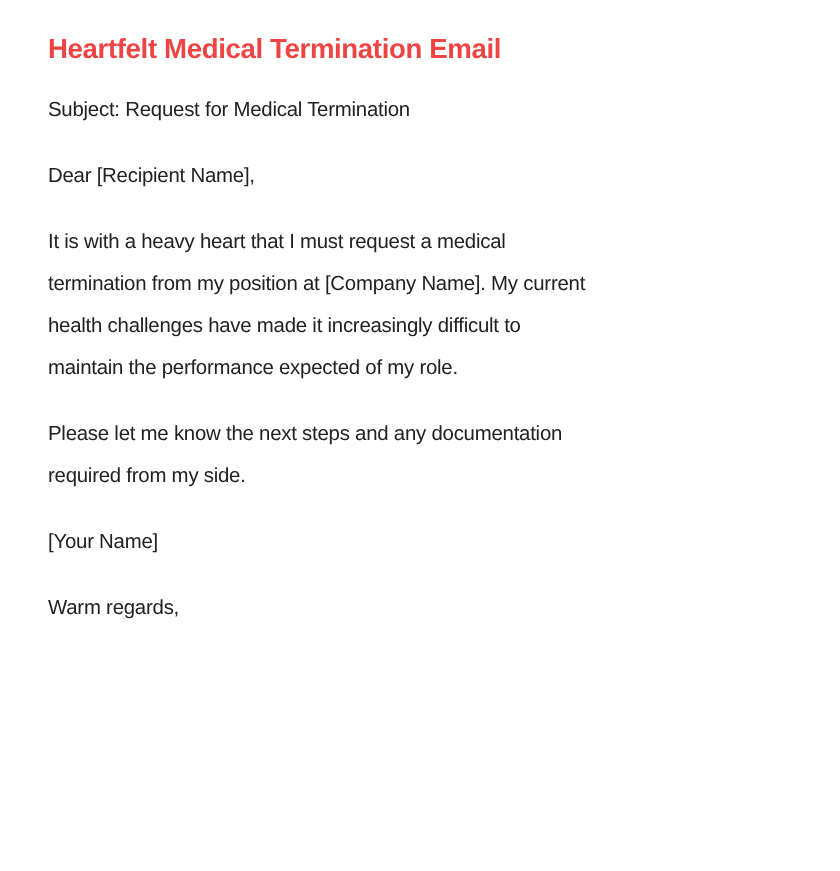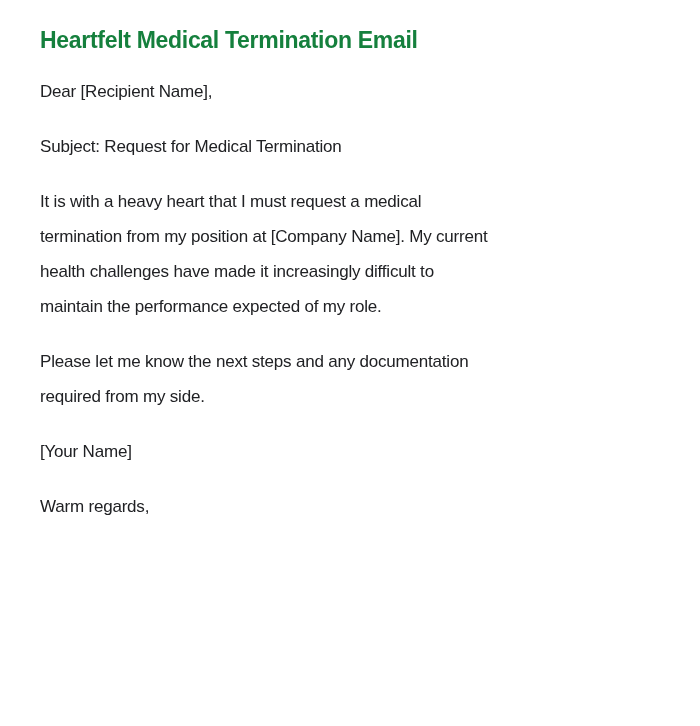--- a/index.html
+++ b/index.html
@@ -16,40 +16,40 @@
     box-sizing: border-box;
     width: 700px;
     min-height: 726px;
     padding: 26px 70px 40px 40px;
   }
   h1.doc-title {
     margin: 0 0 14px 0;
     font-size: 23px;
     line-height: 28px;
     font-weight: 700;
-    color: #15803d;
+    color: #ef4444;
     letter-spacing: -0.3px;
   }
   .doc p {
     margin: 20px 0;
     font-size: 17px;
     line-height: 35px;
     letter-spacing: -0.2px;
     white-space: pre-line; 
   }
 </style>
 </head>
 <body>
 
 <main class="doc">
   <h1 class="doc-title">Heartfelt Medical Termination Email</h1>
 
+  <p>Subject: Request for Medical Termination</p>
+
   <p>Dear [Recipient Name],</p>
-
-  <p>Subject: Request for Medical Termination</p>
 
   <p>It is with a heavy heart that I must request a medical
 termination from my position at [Company Name]. My current
 health challenges have made it increasingly difficult to
 maintain the performance expected of my role.</p>
 
 
   <p>Please let me know the next steps and any documentation
 required from my side.</p>
 

